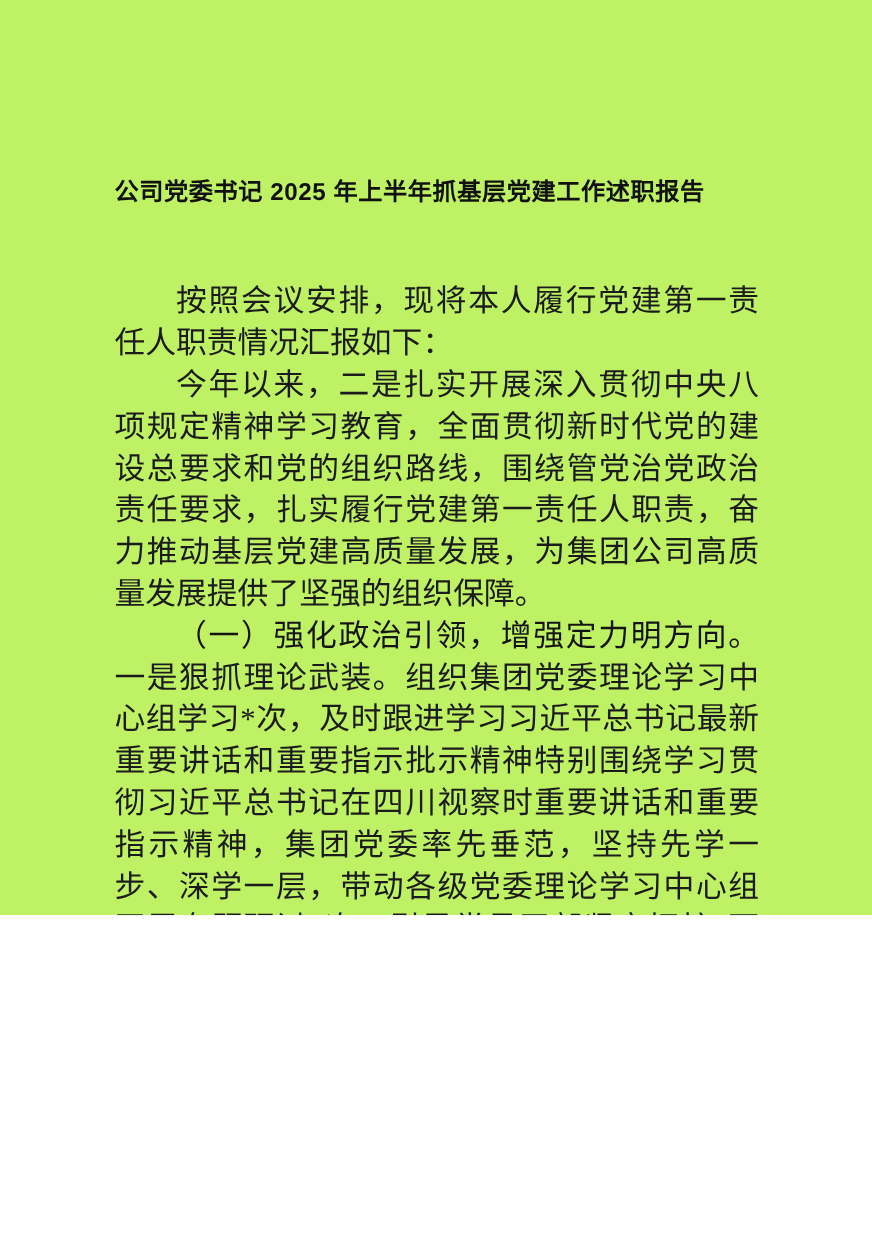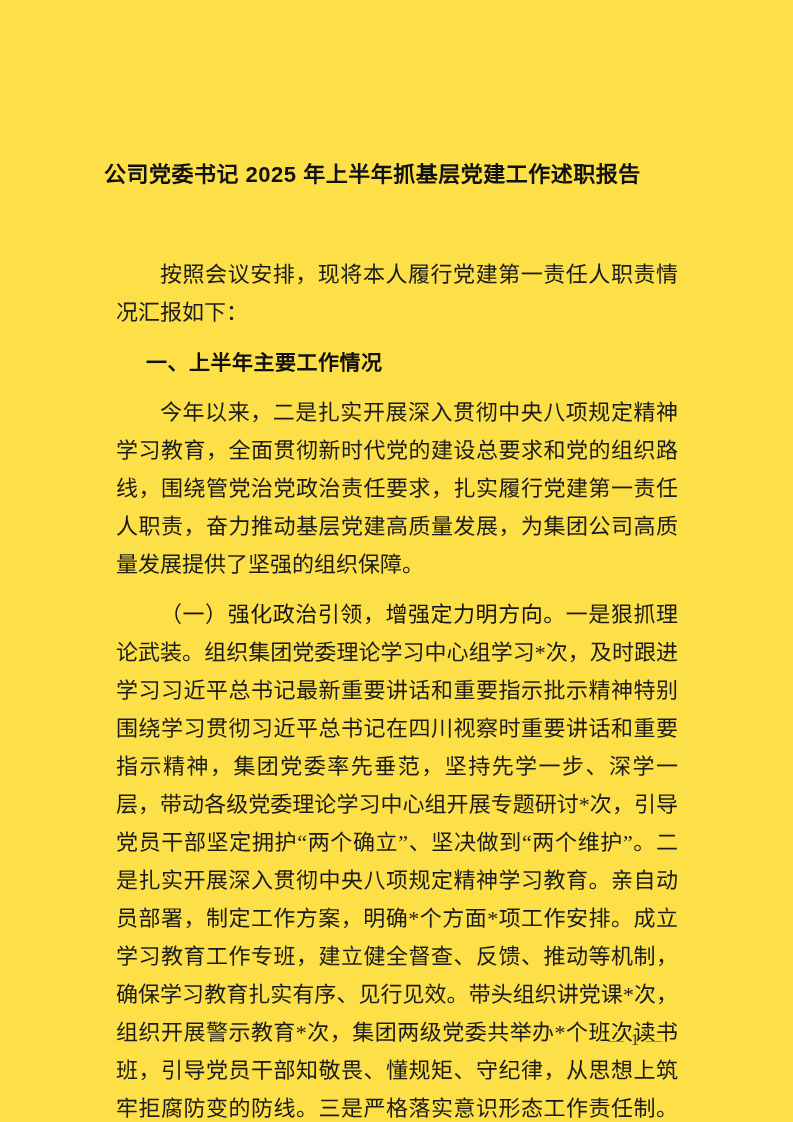--- a/index.html
+++ b/index.html
@@ -3,22 +3,22 @@
 <meta charset="utf-8">
 <style>
   html, body {
     margin: 0;
     padding: 0;
     background: #ffffff;
   }
   .page {
     position: relative;
     width: 793px;
-    height: 1122px;
-    background: #fde047;
+    height: 832px;
+    background: #bef264;
     overflow: hidden;
     color: #1b1b1b;
     font-family: "Liberation Serif", "DejaVu Serif", serif;
   }
   .content {
     position: absolute;
     left: 104px;
     top: 160px;
     width: 586px;
   }
@@ -26,25 +26,25 @@
     font-family: "Liberation Sans", "DejaVu Sans", sans-serif;
     font-size: 22px;
     font-weight: 700;
     line-height: 30px;
     letter-spacing: 0.5px;
     color: #111111;
     margin: 0 0 66px 0;
     text-align: left;
   }
   .para {
-    font-size: 22px;
+    font-size: 28px;
     line-height: 38px;
     text-align: justify;
     text-indent: 2em;
-    margin: 12px;
+    margin: 0;
     color: #1b1b1b;
   }
   .section-heading {
     font-family: "Liberation Sans", "DejaVu Sans", sans-serif;
     font-size: 21px;
     font-weight: 700;
     line-height: 38px;
     text-indent: 2em;
     margin: 0;
     color: #111111;
@@ -74,21 +74,20 @@
 </head>
 <body>
 
 <div class="page">
   <div class="content">
 
     <h1 class="doc-title">公司党委书记 2025 年上半年抓基层党建工作述职报告</h1>
 
     <p class="para">按照会议安排，现将本人履行党建第一责任人职责情况汇报如下：</p>
 
-    <h2 class="section-heading">一、上半年主要工作情况</h2>
 
     <p class="para">今年以来，二是扎实开展深入贯彻中央八项规定精神学习教育，全面贯彻新时代党的建设总要求和党的组织路线，围绕管党治党政治责任要求，扎实履行党建第一责任人职责，奋力推动基层党建高质量发展，为集团公司高质量发展提供了坚强的组织保障。</p>
 
     <p class="para"><span class="lead-bold">（一）强化政治引领，增强定力明方向。</span><span>一是狠抓理论武装。组织集团党委理论学习中心组学习*次，及时跟进学习习近平总书记最新重要讲话和重要指示批示精神特别围绕学习贯彻习近平总书记在四川视察时重要讲话和重要指示精神，集团党委率先垂范，坚持先学一步、深学一层，带动各级党委理论学习中心组开展专题研讨*次，引导党员干部坚定拥护“两个确立”、坚决做到“两个维护”。二是扎实开展深入贯彻中央八项规定精神学习教育。亲自动员部署，制定工作方案，明确*个方面*项工作安排。成立学习教育工作专班，建立健全督查、反馈、推动等机制，确保学习教育扎实有序、见行见效。带头组织讲党课*次，组织开展警示教育*次，集团两级党委共举办*个班次读书班，引导党员干部知敬畏、懂规矩、守纪律，从思想上筑牢拒腐防变的防线。三是严格落实意识形态工作责任制。定期分析意识形态工作形态，掌握实情、摸清底数。充分利用党员学习课堂、党务公开栏等党建实体阵地、“两微一端”、集团门户网站网络阵地，</span></p>
 
   </div>
 
   <div class="page-footer">
     <span class="footer-dash">—</span><span class="footer-num">1</span><span class="footer-dash">—</span>
   </div>

